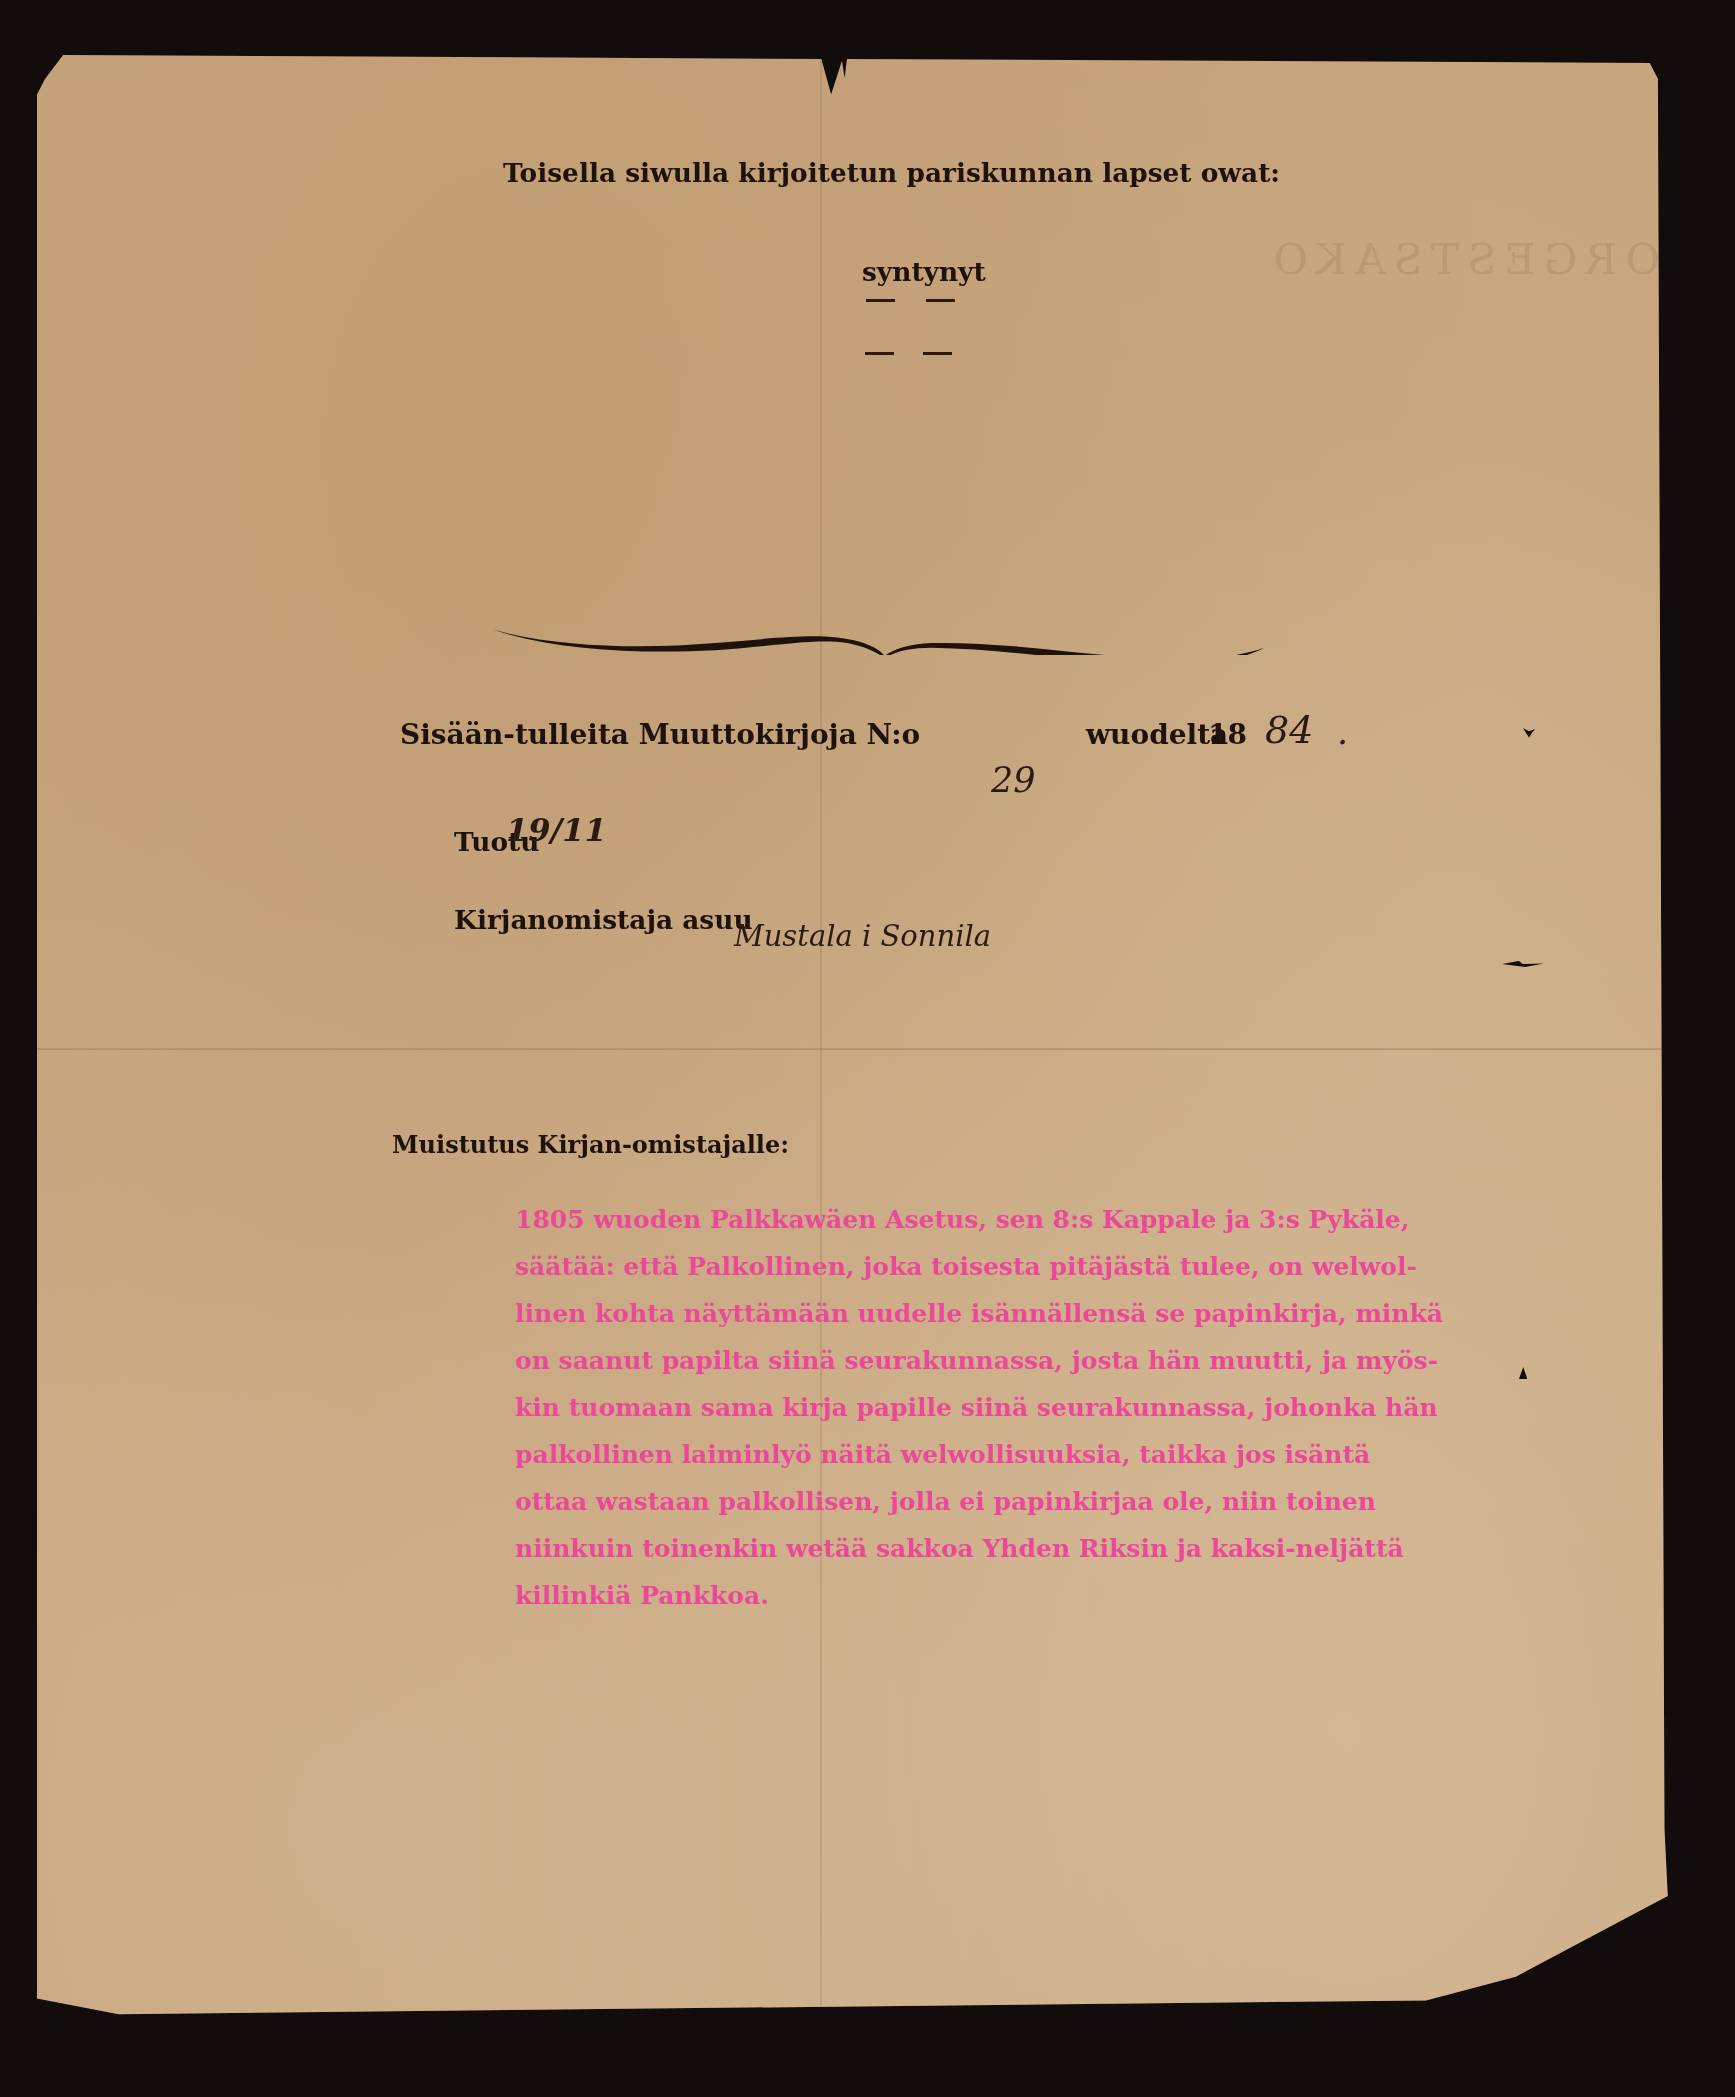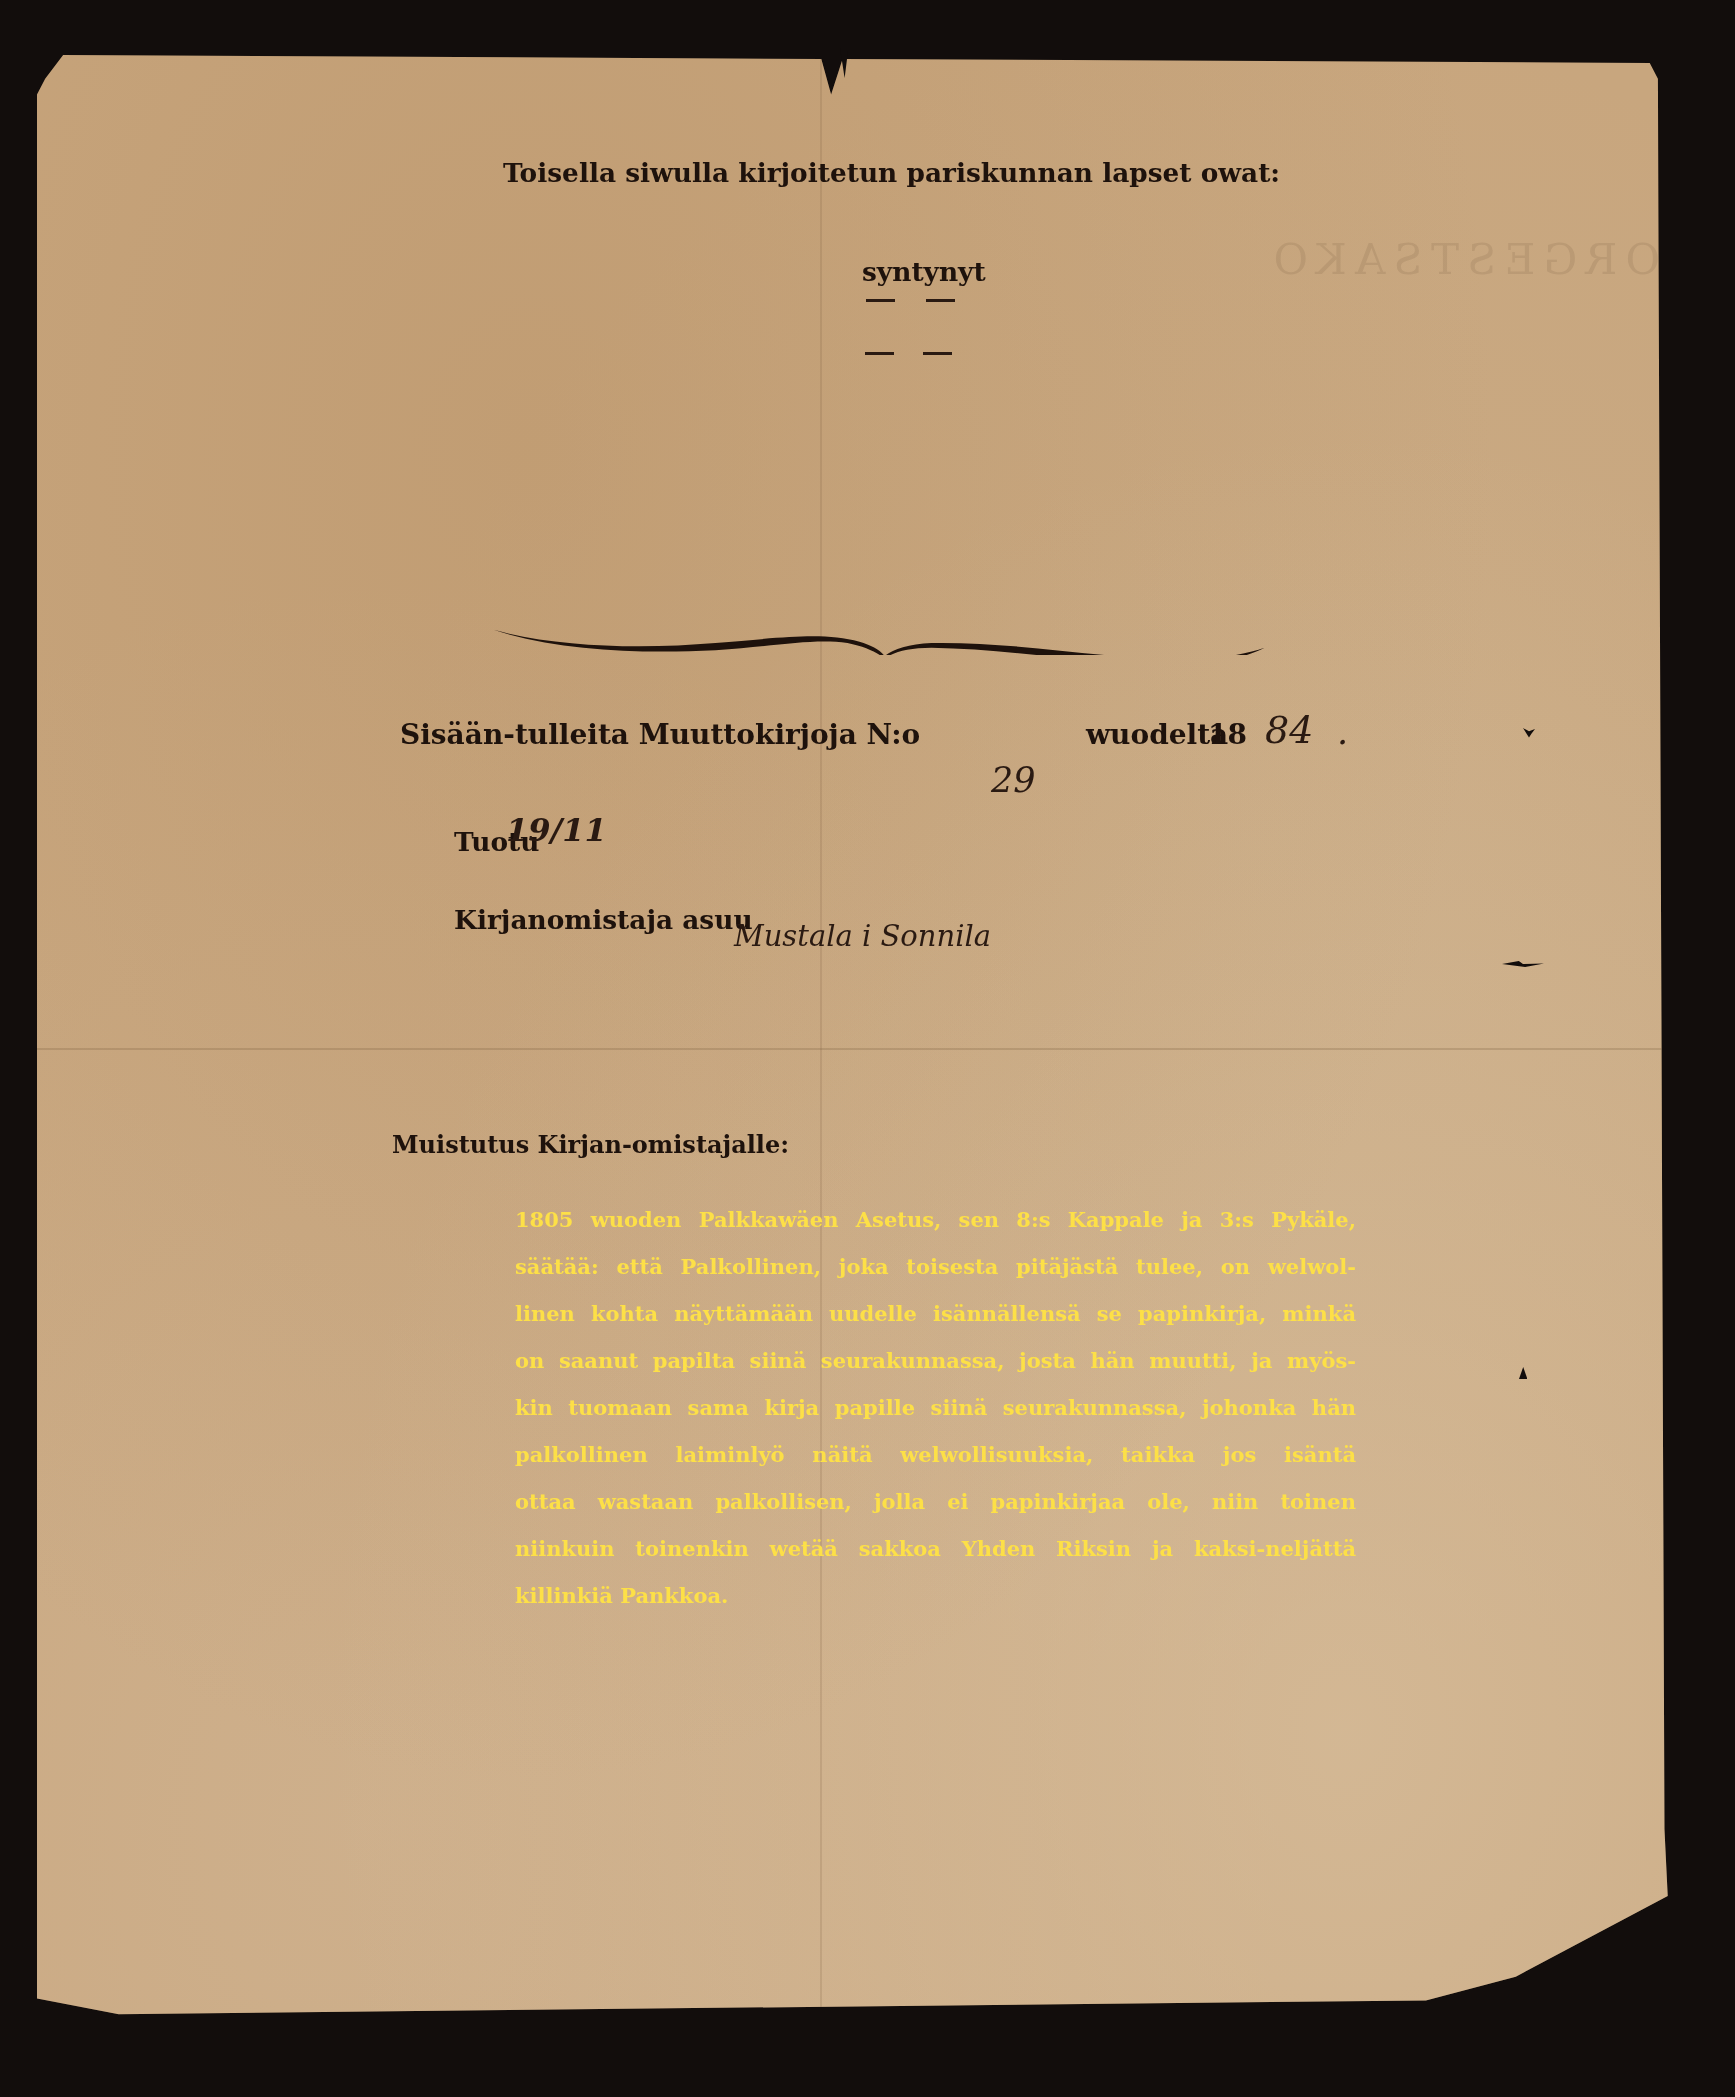--- a/index.html
+++ b/index.html
@@ -24,21 +24,21 @@
     opacity:0.12; color:#5a4028; font-size:42px; letter-spacing:8.4px;
     transform:scaleX(-1); pointer-events:none;
   }
   .txt { position:absolute; color:#1e120c; white-space:nowrap; }
   .fraktur { font-family:"DejaVu Serif", serif; font-weight:bold; }
   .hand { font-family:"DejaVu Serif", serif; font-style:italic; color:#2a1a12; }
   .dash { position:absolute; height:3px; background:#2a1a12; width:29px; }
   .ornament { position:absolute; left:487px; top:619px; width:793px; height:36px; }
   .para {
     position:absolute; left:515px; top:1196px; width:841px;
-    font-size:21px; line-height:47px; color:#fde047; font-weight:bold;
+    font-size:25px; line-height:47px; color:#ec4899; font-weight:bold;
     text-align:justify; text-align-last:left;
   }
   .para .line { display:block; white-space:nowrap; text-align:justify; text-align-last:justify; }
   .para .line.last { text-align-last:left; }
   .hole { position:absolute; background:#120d0c; }
 </style>
 </head>
 <body>
 
 <div class="paper">

